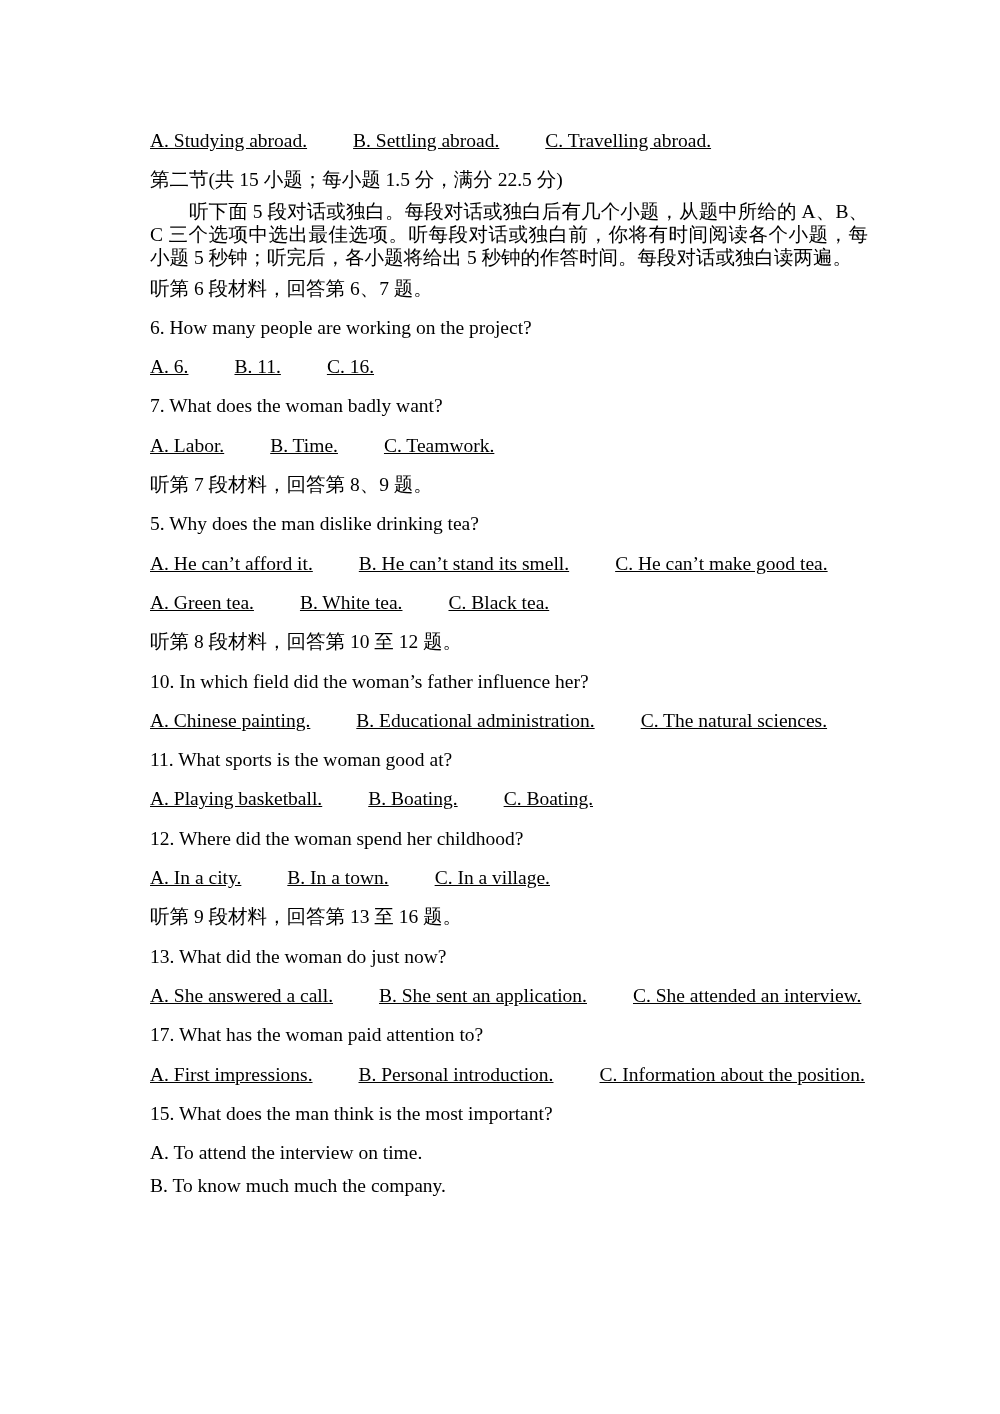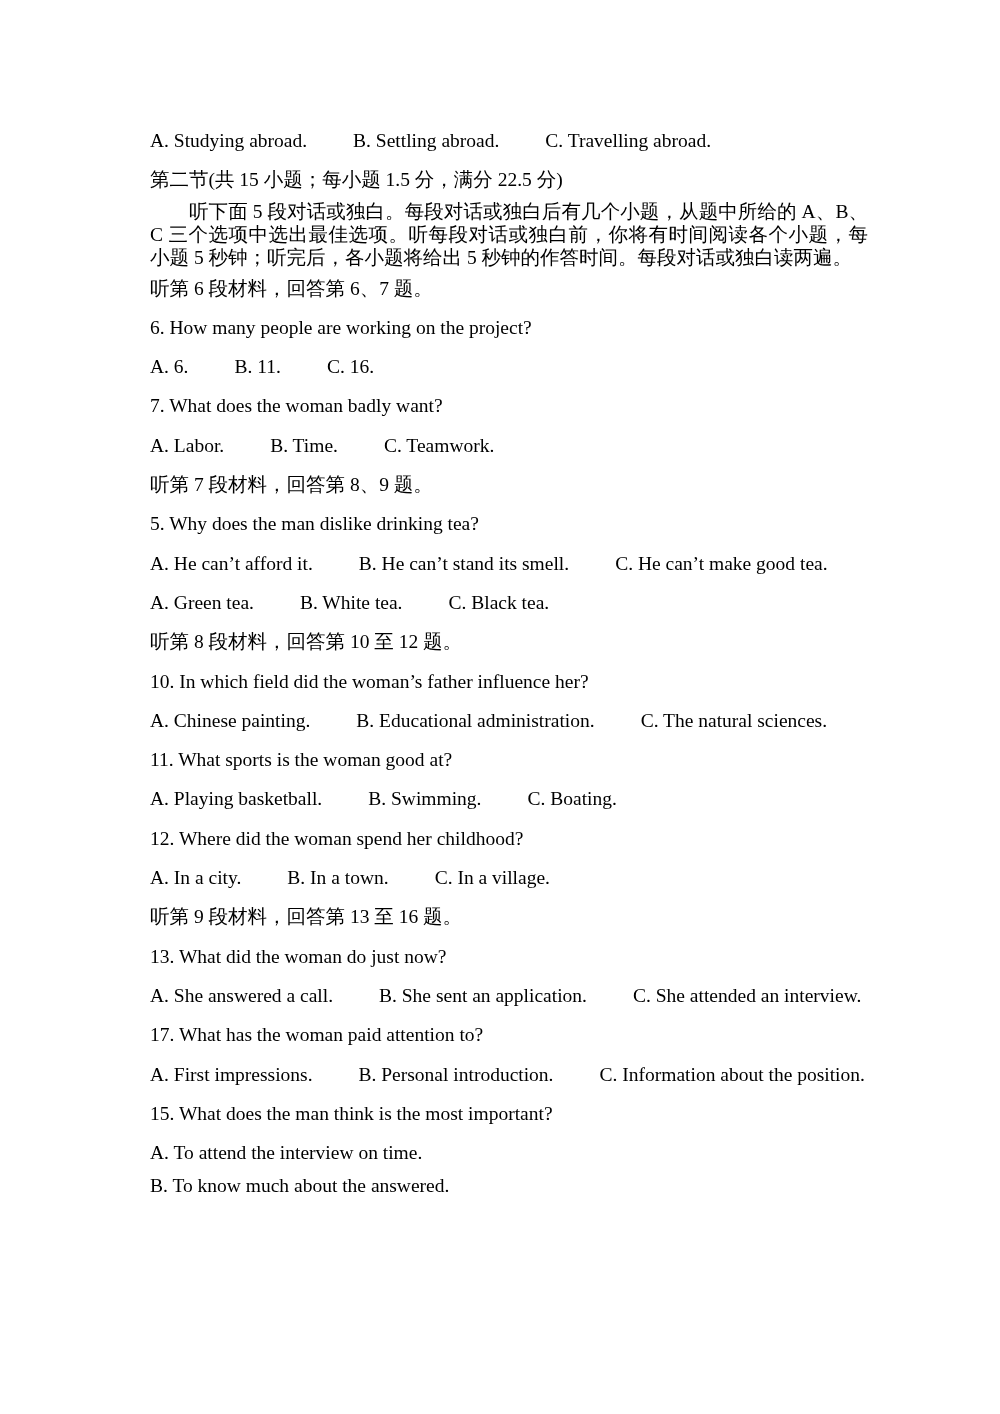--- a/index.html
+++ b/index.html
@@ -29,20 +29,21 @@
   .paragraph {
     line-height: 23px;
     white-space: normal;
     text-align: justify;
     text-indent: 2em;
   }
   .options-row {
     display: flex;
     flex-wrap: nowrap;
     column-gap: 46px;
+    text-decoration: underline;
   }
   .option {
     display: inline-block;
     white-space: nowrap;
   }
   .tight {
     margin-top: -6px;
   }
 </style>
 </head>
@@ -85,21 +86,21 @@
       <div class="line">听第 8 段材料，回答第 10 至 12 题。</div>
       <div class="line">10. In which field did the woman’s father influence her?</div>
       <div class="line options-row">
         <span class="option">A. Chinese painting.</span>
         <span class="option">B. Educational administration.</span>
         <span class="option">C. The natural sciences.</span>
       </div>
       <div class="line">11. What sports is the woman good at?</div>
       <div class="line options-row">
         <span class="option">A. Playing basketball.</span>
-        <span class="option">B. Swimming.</span>
+        <span class="option">B. Boating.</span>
         <span class="option">C. Boating.</span>
       </div>
       <div class="line">12. Where did the woman spend her childhood?</div>
       <div class="line options-row">
         <span class="option">A. In a city.</span>
         <span class="option">B. In a town.</span>
         <span class="option">C. In a village.</span>
       </div>
       <div class="line">听第 9 段材料，回答第 13 至 16 题。</div>
       <div class="line">13. What did the woman do just now?</div>
@@ -109,15 +110,15 @@
         <span class="option">C. She attended an interview.</span>
       </div>
       <div class="line">17. What has the woman paid attention to?</div>
       <div class="line options-row">
         <span class="option">A. First impressions.</span>
         <span class="option">B. Personal introduction.</span>
         <span class="option">C. Information about the position.</span>
       </div>
       <div class="line">15. What does the man think is the most important?</div>
       <div class="line">A. To attend the interview on time.</div>
-      <div class="line tight">B. To know much about the answered.</div>
+      <div class="line tight">B. To know much much the company.</div>
     </div>
 </div>
 
 </body></html>

